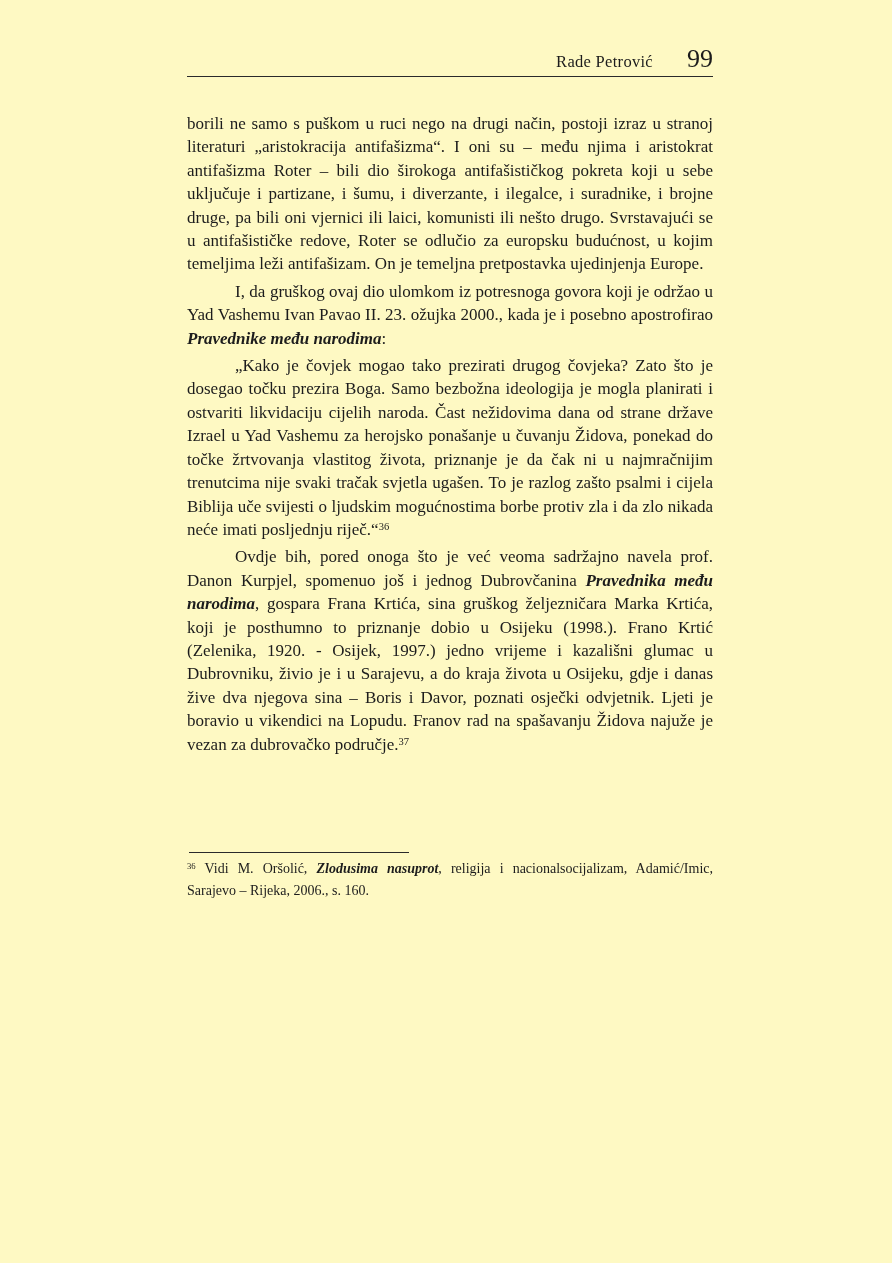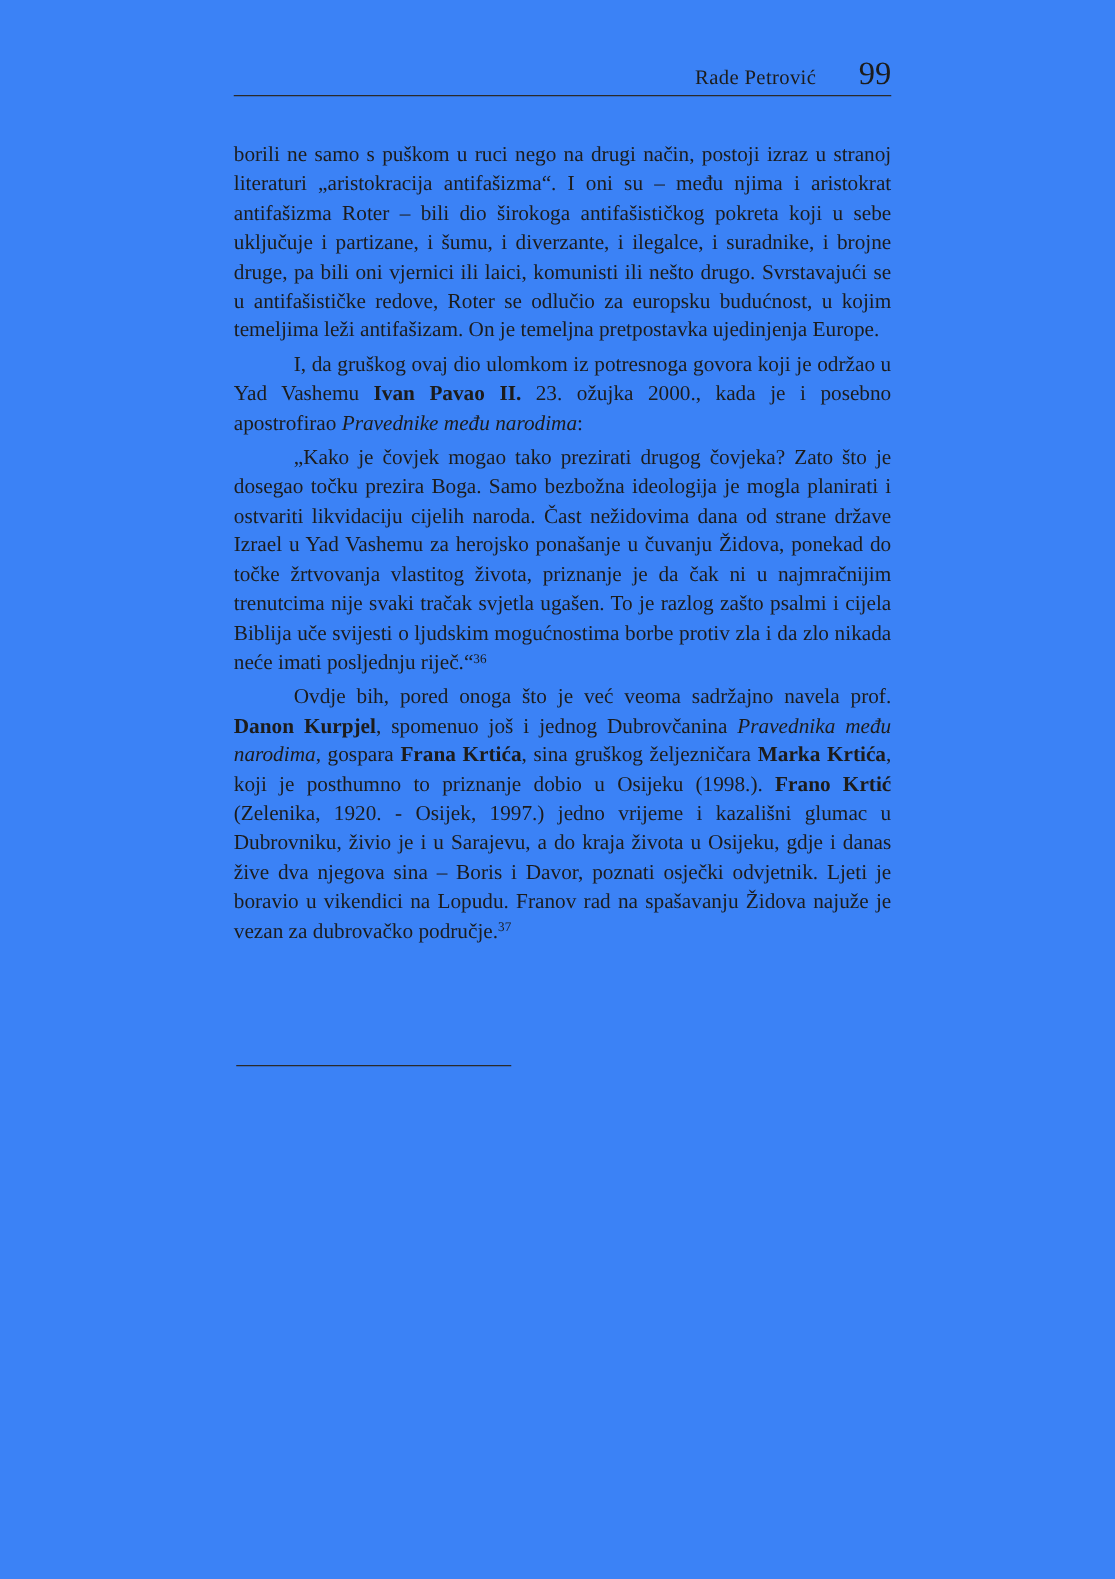--- a/index.html
+++ b/index.html
@@ -4,21 +4,21 @@
 <style>
   html, body {
     margin: 0;
     padding: 0;
     background: #ffffff;
   }
   .page {
     position: relative;
     width: 892px;
     height: 1263px;
-    background: #3b82f6;
+    background: #fef9c3;
     font-family: "Liberation Serif", "DejaVu Serif", serif;
     color: #1c1c1c;
     overflow: hidden;
   }
   .content {
     position: absolute;
     left: 187px;
     width: 526px;
   }
   .header {
@@ -48,22 +48,22 @@
     font-size: 17px;
     line-height: 23.4px;
     text-align: justify;
   }
   .body-text p.para {
     margin: 0 0 4px 0;
   }
   .body-text p.para.indent {
     text-indent: 48px;
   }
-  .b { font-weight: 700; }
-  .i { font-style: italic; }
+  .b { font-weight: 400; }
+  .i { font-style: italic; font-weight: bold; }
   .sup {
     font-size: 0.62em;
     position: relative;
     top: -0.45em;
     line-height: 0;
   }
   .footnote-sep {
     position: absolute;
     left: 189px;
     top: 852px;
@@ -96,15 +96,16 @@
   <div class="content body-text">
       <p class="para"><span>borili ne samo s puškom u ruci nego na drugi način, postoji izraz u stranoj literaturi „aristokracija antifašizma“. I oni su – među njima i aristokrat antifašizma Roter – bili dio širokoga antifašističkog pokreta koji u sebe uključuje i partizane, i šumu, i diverzante, i ilegalce, i suradnike, i brojne druge, pa bili oni vjernici ili laici, komunisti ili nešto drugo. Svrstavajući se u antifašističke redove, Roter se odlučio za europsku budućnost, u kojim temeljima leži antifašizam. On je temeljna pretpostavka ujedinjenja Europe.</span></p>
       <p class="para indent"><span>I, da gruškog ovaj dio ulomkom iz potresnoga govora koji je održao u Yad Vashemu </span><span class="b">Ivan Pavao II.</span><span> 23. ožujka 2000., kada je i posebno apostrofirao </span><span class="i">Pravednike među narodima</span><span>:</span></p>
       <p class="para indent"><span>„Kako je čovjek mogao tako prezirati drugog čovjeka? Zato što je dosegao točku prezira Boga. Samo bezbožna ideologija je mogla planirati i ostvariti likvidaciju cijelih naroda. Čast nežidovima dana od strane države Izrael u Yad Vashemu za herojsko ponašanje u čuvanju Židova, ponekad do točke žrtvovanja vlastitog života, priznanje je da čak ni u najmračnijim trenutcima nije svaki tračak svjetla ugašen. To je razlog zašto psalmi i cijela Biblija uče svijesti o ljudskim mogućnostima borbe protiv zla i da zlo nikada neće imati posljednju riječ.“</span><span class="sup">36</span></p>
       <p class="para indent"><span>Ovdje bih, pored onoga što je već veoma sadržajno navela prof. </span><span class="b">Danon Kurpjel</span><span>, spomenuo još i jednog Dubrovčanina </span><span class="i">Pravednika među narodima</span><span>, gospara </span><span class="b">Frana Krtića</span><span>, sina gruškog željezničara </span><span class="b">Marka Krtića</span><span>, koji je posthumno to priznanje dobio u Osijeku (1998.). </span><span class="b">Frano Krtić</span><span> (Zelenika, 1920. - Osijek, 1997.) jedno vrijeme i kazališni glumac u Dubrovniku, živio je i u Sarajevu, a do kraja života u Osijeku, gdje i danas žive dva njegova sina – Boris i Davor, poznati osječki odvjetnik. Ljeti je boravio u vikendici na Lopudu. Franov rad na spašavanju Židova najuže je vezan za dubrovačko područje.</span><span class="sup">37</span></p>
     </div>
 
   <div class="footnote-sep"></div>
 
   <div class="content footnotes">
+      <p class="footnote"><span class="sup">36</span><span> Vidi M. Oršolić, </span><span class="i">Zlodusima nasuprot</span><span>, religija i nacionalsocijalizam, Adamić/Imic, Sarajevo – Rijeka, 2006., s. 160.</span></p>
     </div>
 
 </div>
 
 </body></html>

